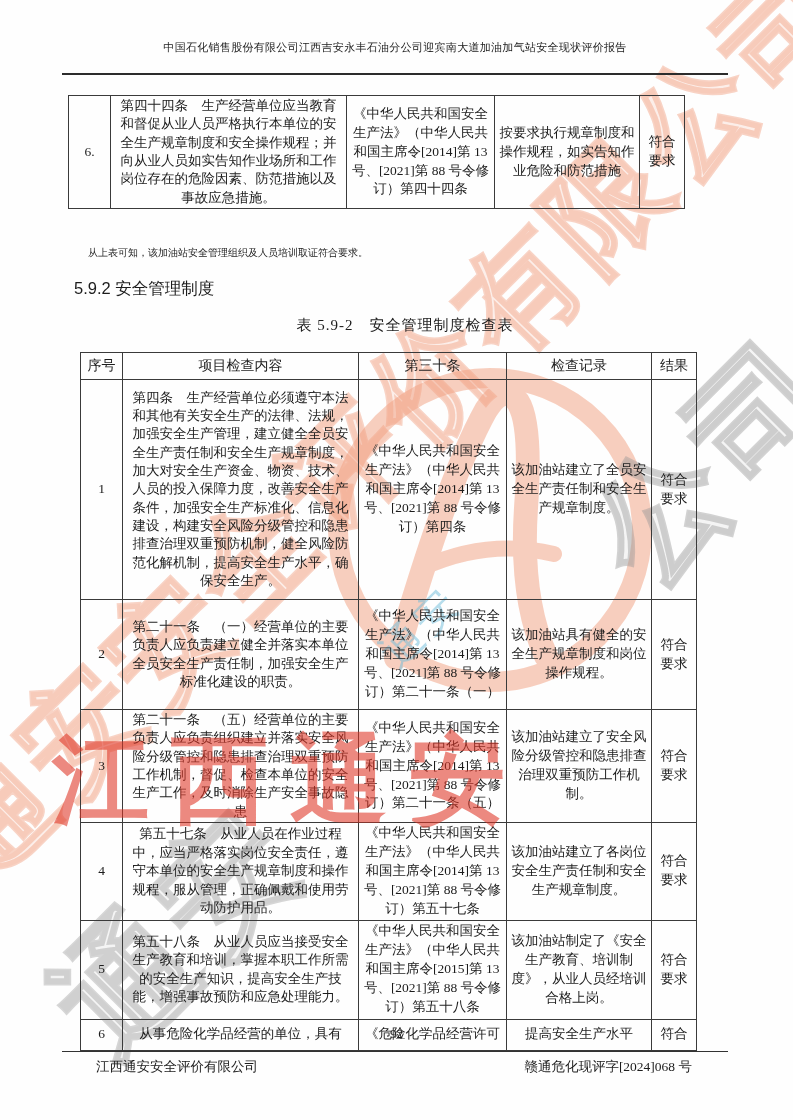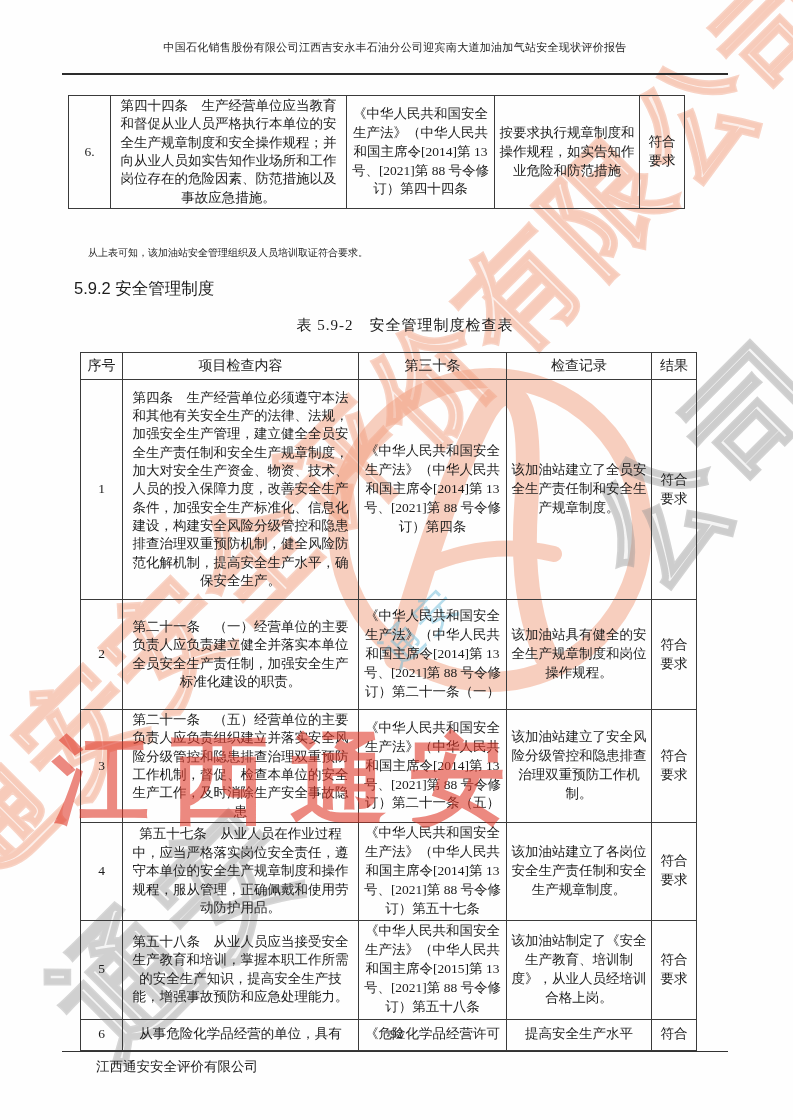--- a/index.html
+++ b/index.html
@@ -181,15 +181,16 @@
       <td>符合</td>
     </tr>
   </tbody>
     </table>
 
   <div class="wm wm-red">江西通安</div>
 
   <div class="page-number">92</div>
   <div class="footer-bar">
     <span class="fl">江西通安安全评价有限公司</span>
+    <span class="fr">赣通危化现评字[2024]068 号</span>
   </div>
 
 </div>
 
 </body></html>

